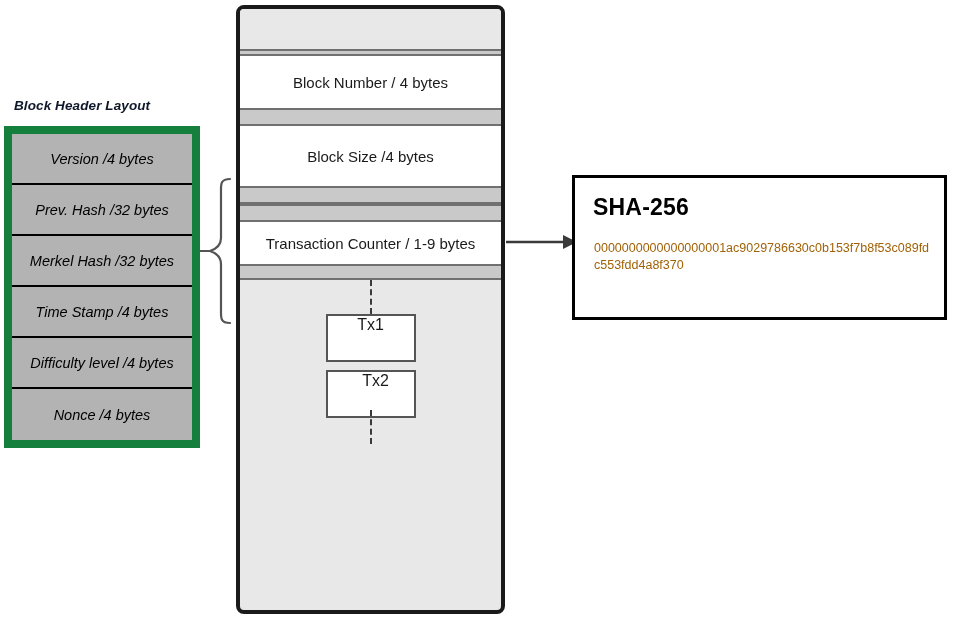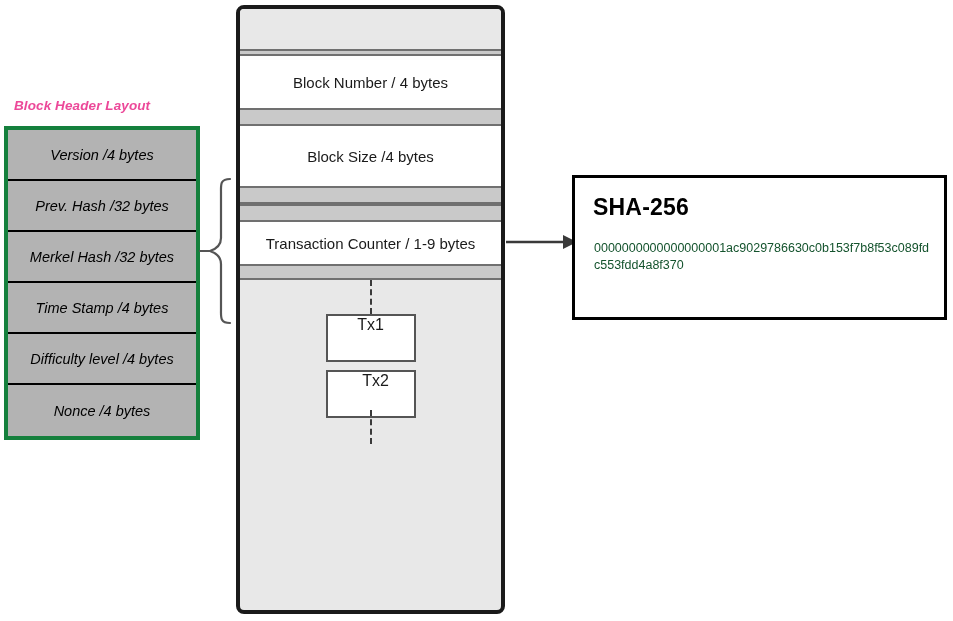--- a/index.html
+++ b/index.html
@@ -17,30 +17,30 @@
   }
 
   
   #header-layout-title {
     position: absolute;
     left: 14px;
     top: 98px;
     font-size: 13.5px;
     font-weight: bold;
     font-style: italic;
-    color: #ec4899;
+    color: #0f172a;
     letter-spacing: 0.1px;
     white-space: nowrap;
   }
   #header-layout-table {
     position: absolute;
     left: 4px;
     top: 126px;
     width: 196px;
-    border: 4px solid #15803d;
+    border: 8px solid #15803d;
     box-sizing: border-box;
     background: #b3b3b3;
   }
   .hl-row {
     height: 51px;
     box-sizing: border-box;
     border-bottom: 2px solid #000;
     background: #b3b3b3;
     display: flex;
     align-items: center;
@@ -161,21 +161,21 @@
     color: #000;
     letter-spacing: 0.2px;
   }
   #sha-hash {
     position: absolute;
     left: 19px;
     top: 62px;
     width: 338px;
     font-size: 12.5px;
     line-height: 17px;
-    color: #14532d;
+    color: #a16207;
     word-break: break-all;
   }
 </style>
 </head>
 <body>
 
 <div id="canvas">
 
   <div id="header-layout-title">Block Header Layout</div>
 

